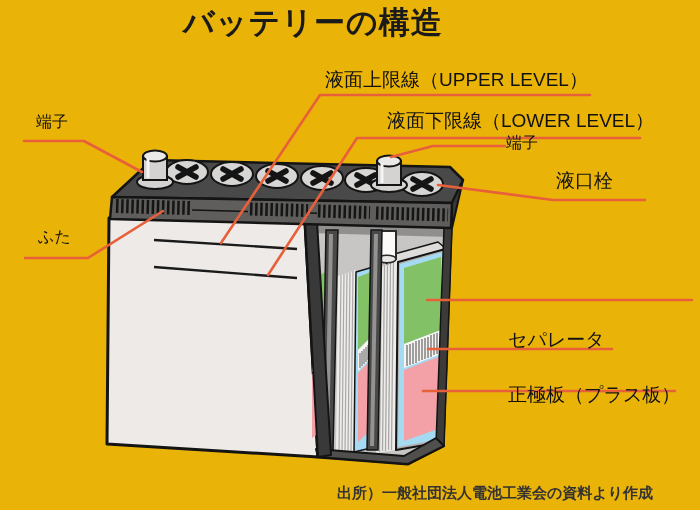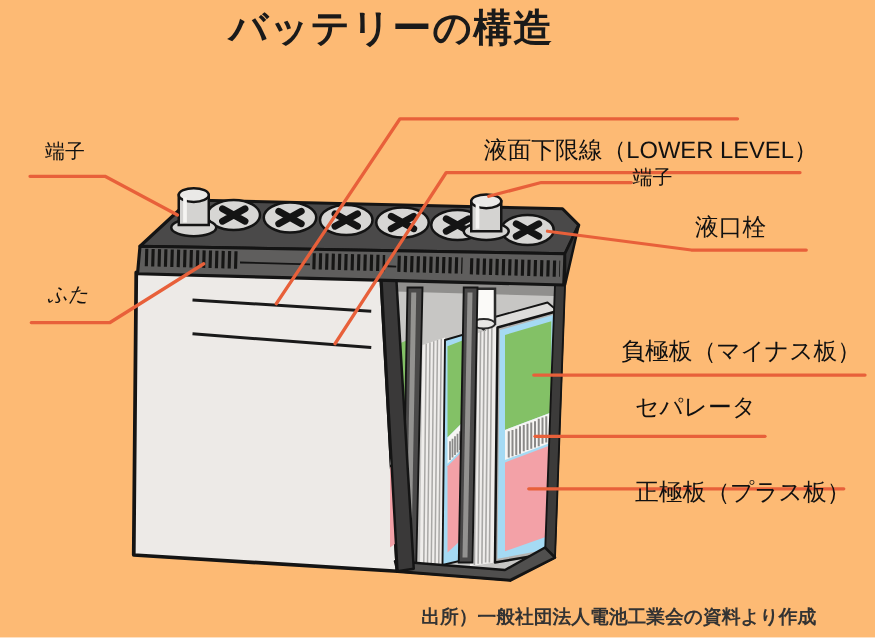--- a/index.html
+++ b/index.html
@@ -1,17 +1,17 @@
 <!DOCTYPE html>
 <html><head>
 <meta charset="utf-8">
 <style>
   html,body{margin:0;padding:0;background:#ffffff;}
   .stage{position:relative;width:700px;height:510px;overflow:hidden;
-         font-family:"Liberation Sans","DejaVu Sans",sans-serif;background:#fdba74;}
+         font-family:"Liberation Sans","DejaVu Sans",sans-serif;background:#eab308;}
   .stage svg{position:absolute;left:0;top:0;}
   .lbl{position:absolute;white-space:nowrap;color:#111;line-height:1.15;}
   .title{font-size:31px;font-weight:900;letter-spacing:1px;color:#1a1a1a;}
   .jp{font-size:16px;font-weight:500;}
   .jp-s{font-size:19px;font-weight:500;}
   .src{font-size:15px;font-weight:700;color:#333;font-family:Liberation Mono, monospace;}
 </style>
 </head>
 <body>
 
@@ -136,21 +136,21 @@
     <polyline points="505,146 433,146 391,157"></polyline>
     <polyline points="438,185 553,200 645,200"></polyline>
     <polyline points="427,300 692,300"></polyline>
     <polyline points="428,349 612,349"></polyline>
     <polyline points="423,391 675,391"></polyline>
   </g>
 </svg>
 
   <div class="lbl title" style="left:183px;top:5px;">バッテリーの構造</div>
   <div class="lbl jp" style="left:36px;top:113px;">端子</div>
-  <div class="lbl jp" style="left:38px;top:228px;font-style:italic;">ふた</div>
+  <div class="lbl jp" style="left:38px;top:228px;">ふた</div>
+  <div class="lbl jp-s" style="left:325px;top:69px;">液面上限線（UPPER LEVEL）</div>
   <div class="lbl jp-s" style="left:368px;top:110px;margin-left:19px;">液面下限線（LOWER LEVEL）</div>
   <div class="lbl jp" style="left:506px;top:134px;">端子</div>
-  <div class="lbl jp-s" style="left:556px;top:172px;">液口栓</div>
-  <div class="lbl jp-s" style="left:497px;top:271px;">負極板（マイナス板）</div>
-  <div class="lbl jp-s" style="left:508px;top:316px;">セパレータ</div>
+  <div class="lbl jp-s" style="left:556px;top:172px;font-family:Liberation Mono, monospace;">液口栓</div>
+  <div class="lbl jp-s" style="left:508px;top:329px;">セパレータ</div>
   <div class="lbl jp-s" style="left:508px;top:384px;">正極板（プラス板）</div>
   <div class="lbl src" style="left:337px;top:486px;">出所）一般社団法人電池工業会の資料より作成</div>
 </div>
 
 </body></html>

